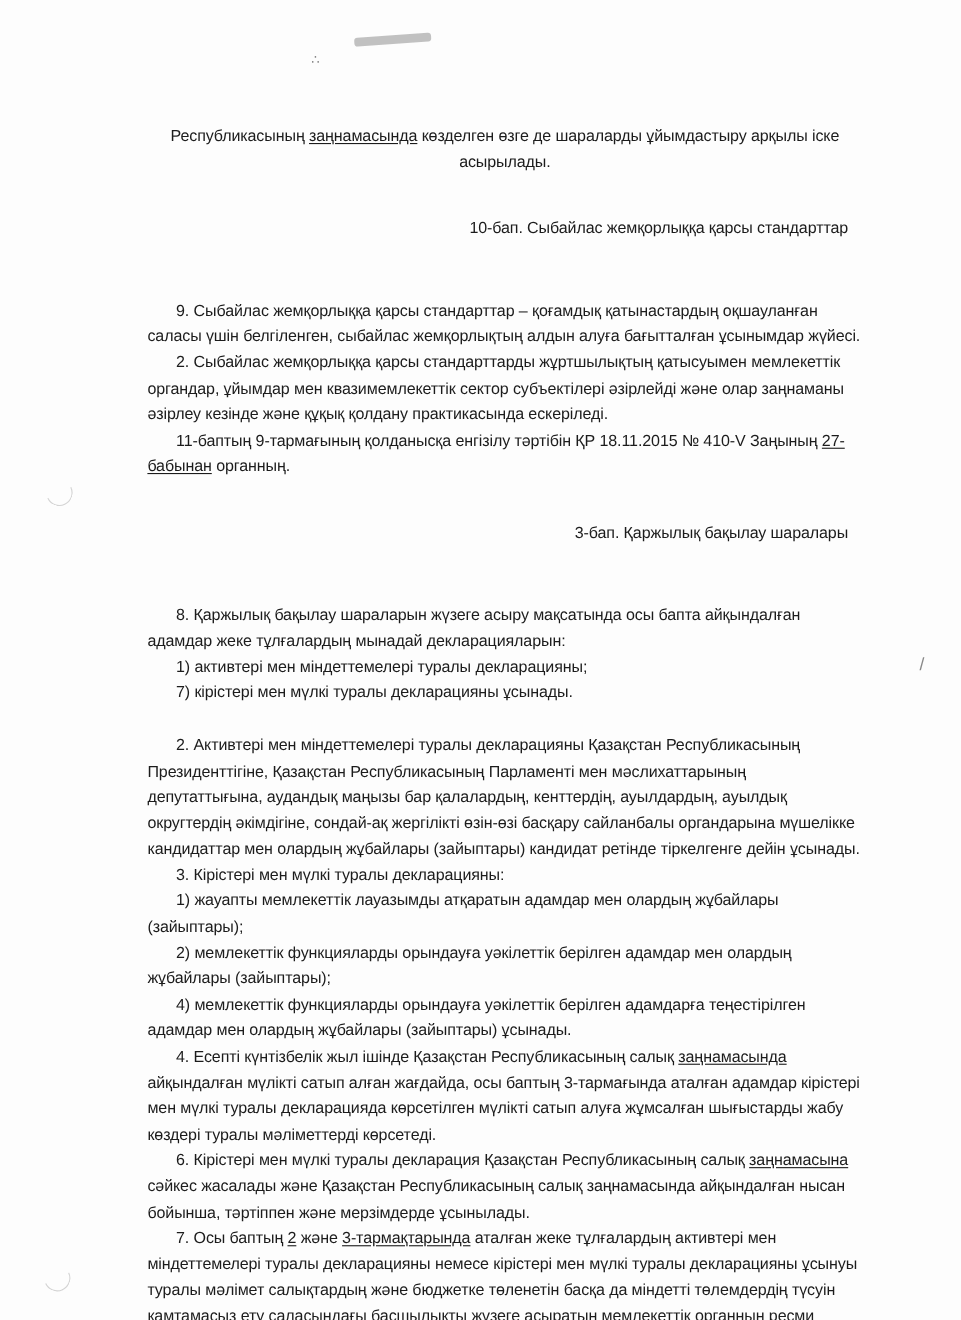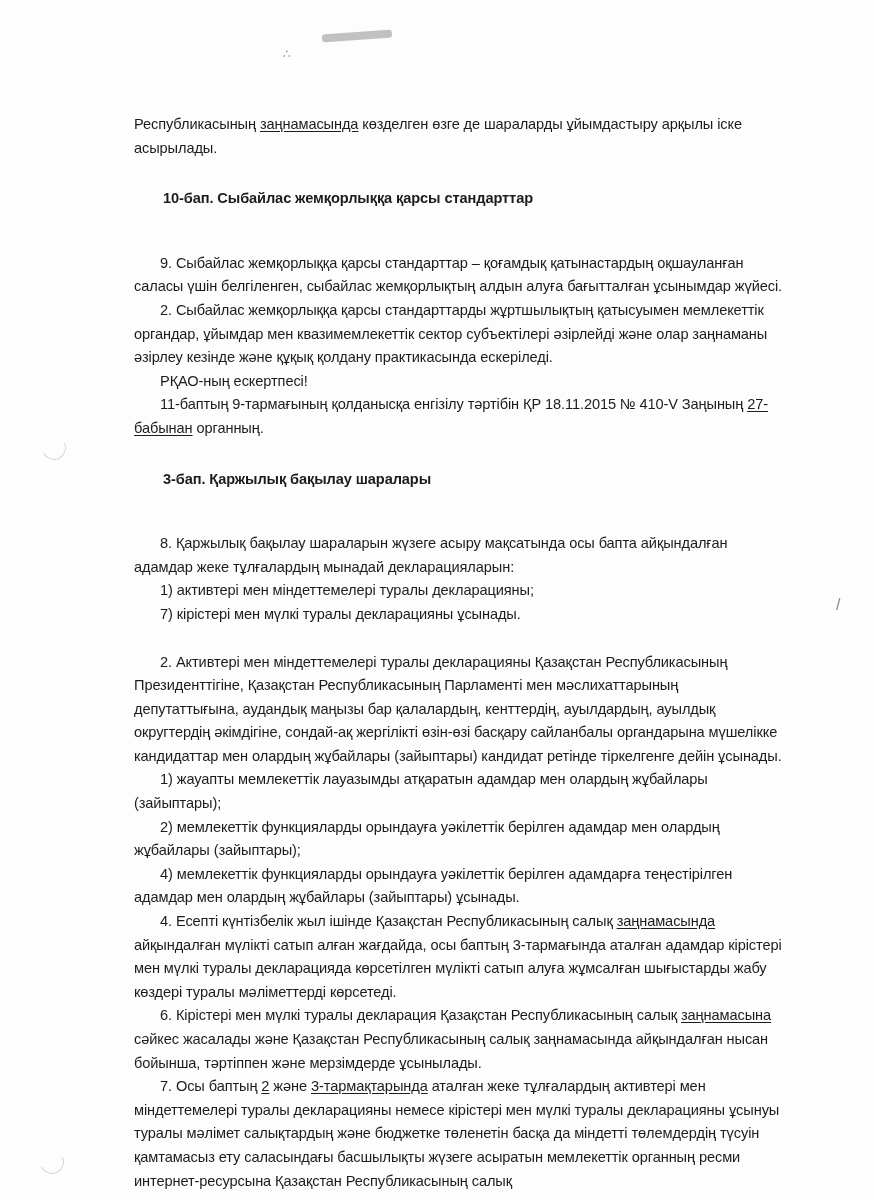--- a/index.html
+++ b/index.html
@@ -14,26 +14,27 @@
   .page {
     position: absolute;
     left: 134px;
     top: 113px;
     width: 650px;
     font-size: 14.6px;
     line-height: 23.6px;
     letter-spacing: -0.1px;
   }
   .p { margin: 0; text-indent: 26px; }
-  .p.noindent { text-indent: 0; }
+  .p.noindent { text-indent: 0; text-align: center; }
   .u { text-decoration: underline; text-underline-offset: 2px; }
   .heading {
-    font-weight: bold;
-    margin: 3px;
+    font-weight: normal;
+    margin: 13px;
     text-indent: 26px;
+    text-align: right;
   }
   .gap-s { height: 14px; }
   .gap-m { height: 24px; }
   .mark {
     position: absolute;
     color: #888;
     font-size: 12px;
   }
   .scan-smudge {
     position: absolute;
@@ -67,35 +68,35 @@
 
   <p class="p noindent"><span>Республикасының </span><span class="u">заңнамасында</span><span> көзделген өзге де шараларды ұйымдастыру арқылы іске асырылады.</span></p>
 
   <div class="gap-m"></div>
   <p class="heading">10-бап. Сыбайлас жемқорлыққа қарсы стандарттар</p>
   <div class="gap-m"></div>
   <div class="gap-s"></div>
 
   <p class="p">9. Сыбайлас жемқорлыққа қарсы стандарттар – қоғамдық қатынастардың оқшауланған саласы үшін белгіленген, сыбайлас жемқорлықтың алдын алуға бағытталған ұсынымдар жүйесі.</p>
   <p class="p">2. Сыбайлас жемқорлыққа қарсы стандарттарды жұртшылықтың қатысуымен мемлекеттік органдар, ұйымдар мен квазимемлекеттік сектор субъектілері әзірлейді және олар заңнаманы әзірлеу кезінде және құқық қолдану практикасында ескеріледі.</p>
-  <p class="p">РҚАО-ның ескертпесі!</p>
   <p class="p"><span>11-баптың 9-тармағының қолданысқа енгізілу тәртібін ҚР 18.11.2015 № 410-V Заңының </span><span class="u">27-бабынан</span><span> органның.</span></p>
 
   <div class="gap-m"></div>
   <p class="heading">3-бап. Қаржылық бақылау шаралары</p>
   <div class="gap-m"></div>
   <div class="gap-s"></div>
 
   <p class="p">8. Қаржылық бақылау шараларын жүзеге асыру мақсатында осы бапта айқындалған адамдар жеке тұлғалардың мынадай декларацияларын:</p>
   <p class="p">1) активтері мен міндеттемелері туралы декларацияны;</p>
   <p class="p">7) кірістері мен мүлкі туралы декларацияны ұсынады.</p>
 
   <div class="gap-m"></div>
 
   <p class="p">2. Активтері мен міндеттемелері туралы декларацияны Қазақстан Республикасының Президенттігіне, Қазақстан Республикасының Парламенті мен мәслихаттарының депутаттығына, аудандық маңызы бар қалалардың, кенттердің, ауылдардың, ауылдық округтердің әкімдігіне, сондай-ақ жергілікті өзін-өзі басқару сайланбалы органдарына мүшелікке кандидаттар мен олардың жұбайлары (зайыптары) кандидат ретінде тіркелгенге дейін ұсынады.</p>
+  <p class="p">3. Кірістері мен мүлкі туралы декларацияны:</p>
   <p class="p">1) жауапты мемлекеттік лауазымды атқаратын адамдар мен олардың жұбайлары (зайыптары);</p>
   <p class="p">2) мемлекеттік функцияларды орындауға уәкілеттік берілген адамдар мен олардың жұбайлары (зайыптары);</p>
   <p class="p">4) мемлекеттік функцияларды орындауға уәкілеттік берілген адамдарға теңестірілген адамдар мен олардың жұбайлары (зайыптары) ұсынады.</p>
 
   <p class="p"><span>4. Есепті күнтізбелік жыл ішінде Қазақстан Республикасының салық </span><span class="u">заңнамасында</span><span> айқындалған мүлікті сатып алған жағдайда, осы баптың 3-тармағында аталған адамдар кірістері мен мүлкі туралы декларацияда көрсетілген мүлікті сатып алуға жұмсалған шығыстарды жабу көздері туралы мәліметтерді көрсетеді.</span></p>
 
 
   <p class="p"><span>6. Кірістері мен мүлкі туралы декларация Қазақстан Республикасының салық </span><span class="u">заңнамасына</span><span> сәйкес жасалады және Қазақстан Республикасының салық заңнамасында айқындалған нысан бойынша, тәртіппен және мерзімдерде ұсынылады.</span></p>
 
   <p class="p"><span>7. Осы баптың </span><span class="u">2</span><span> және </span><span class="u">3-тармақтарында</span><span> аталған жеке тұлғалардың активтері мен міндеттемелері туралы декларацияны немесе кірістері мен мүлкі туралы декларацияны ұсынуы туралы мәлімет салықтардың және бюджетке төленетін басқа да міндетті төлемдердің түсуін қамтамасыз ету саласындағы басшылықты жүзеге асыратын мемлекеттік органның ресми интернет-ресурсына Қазақстан Республикасының салық </span></p>

